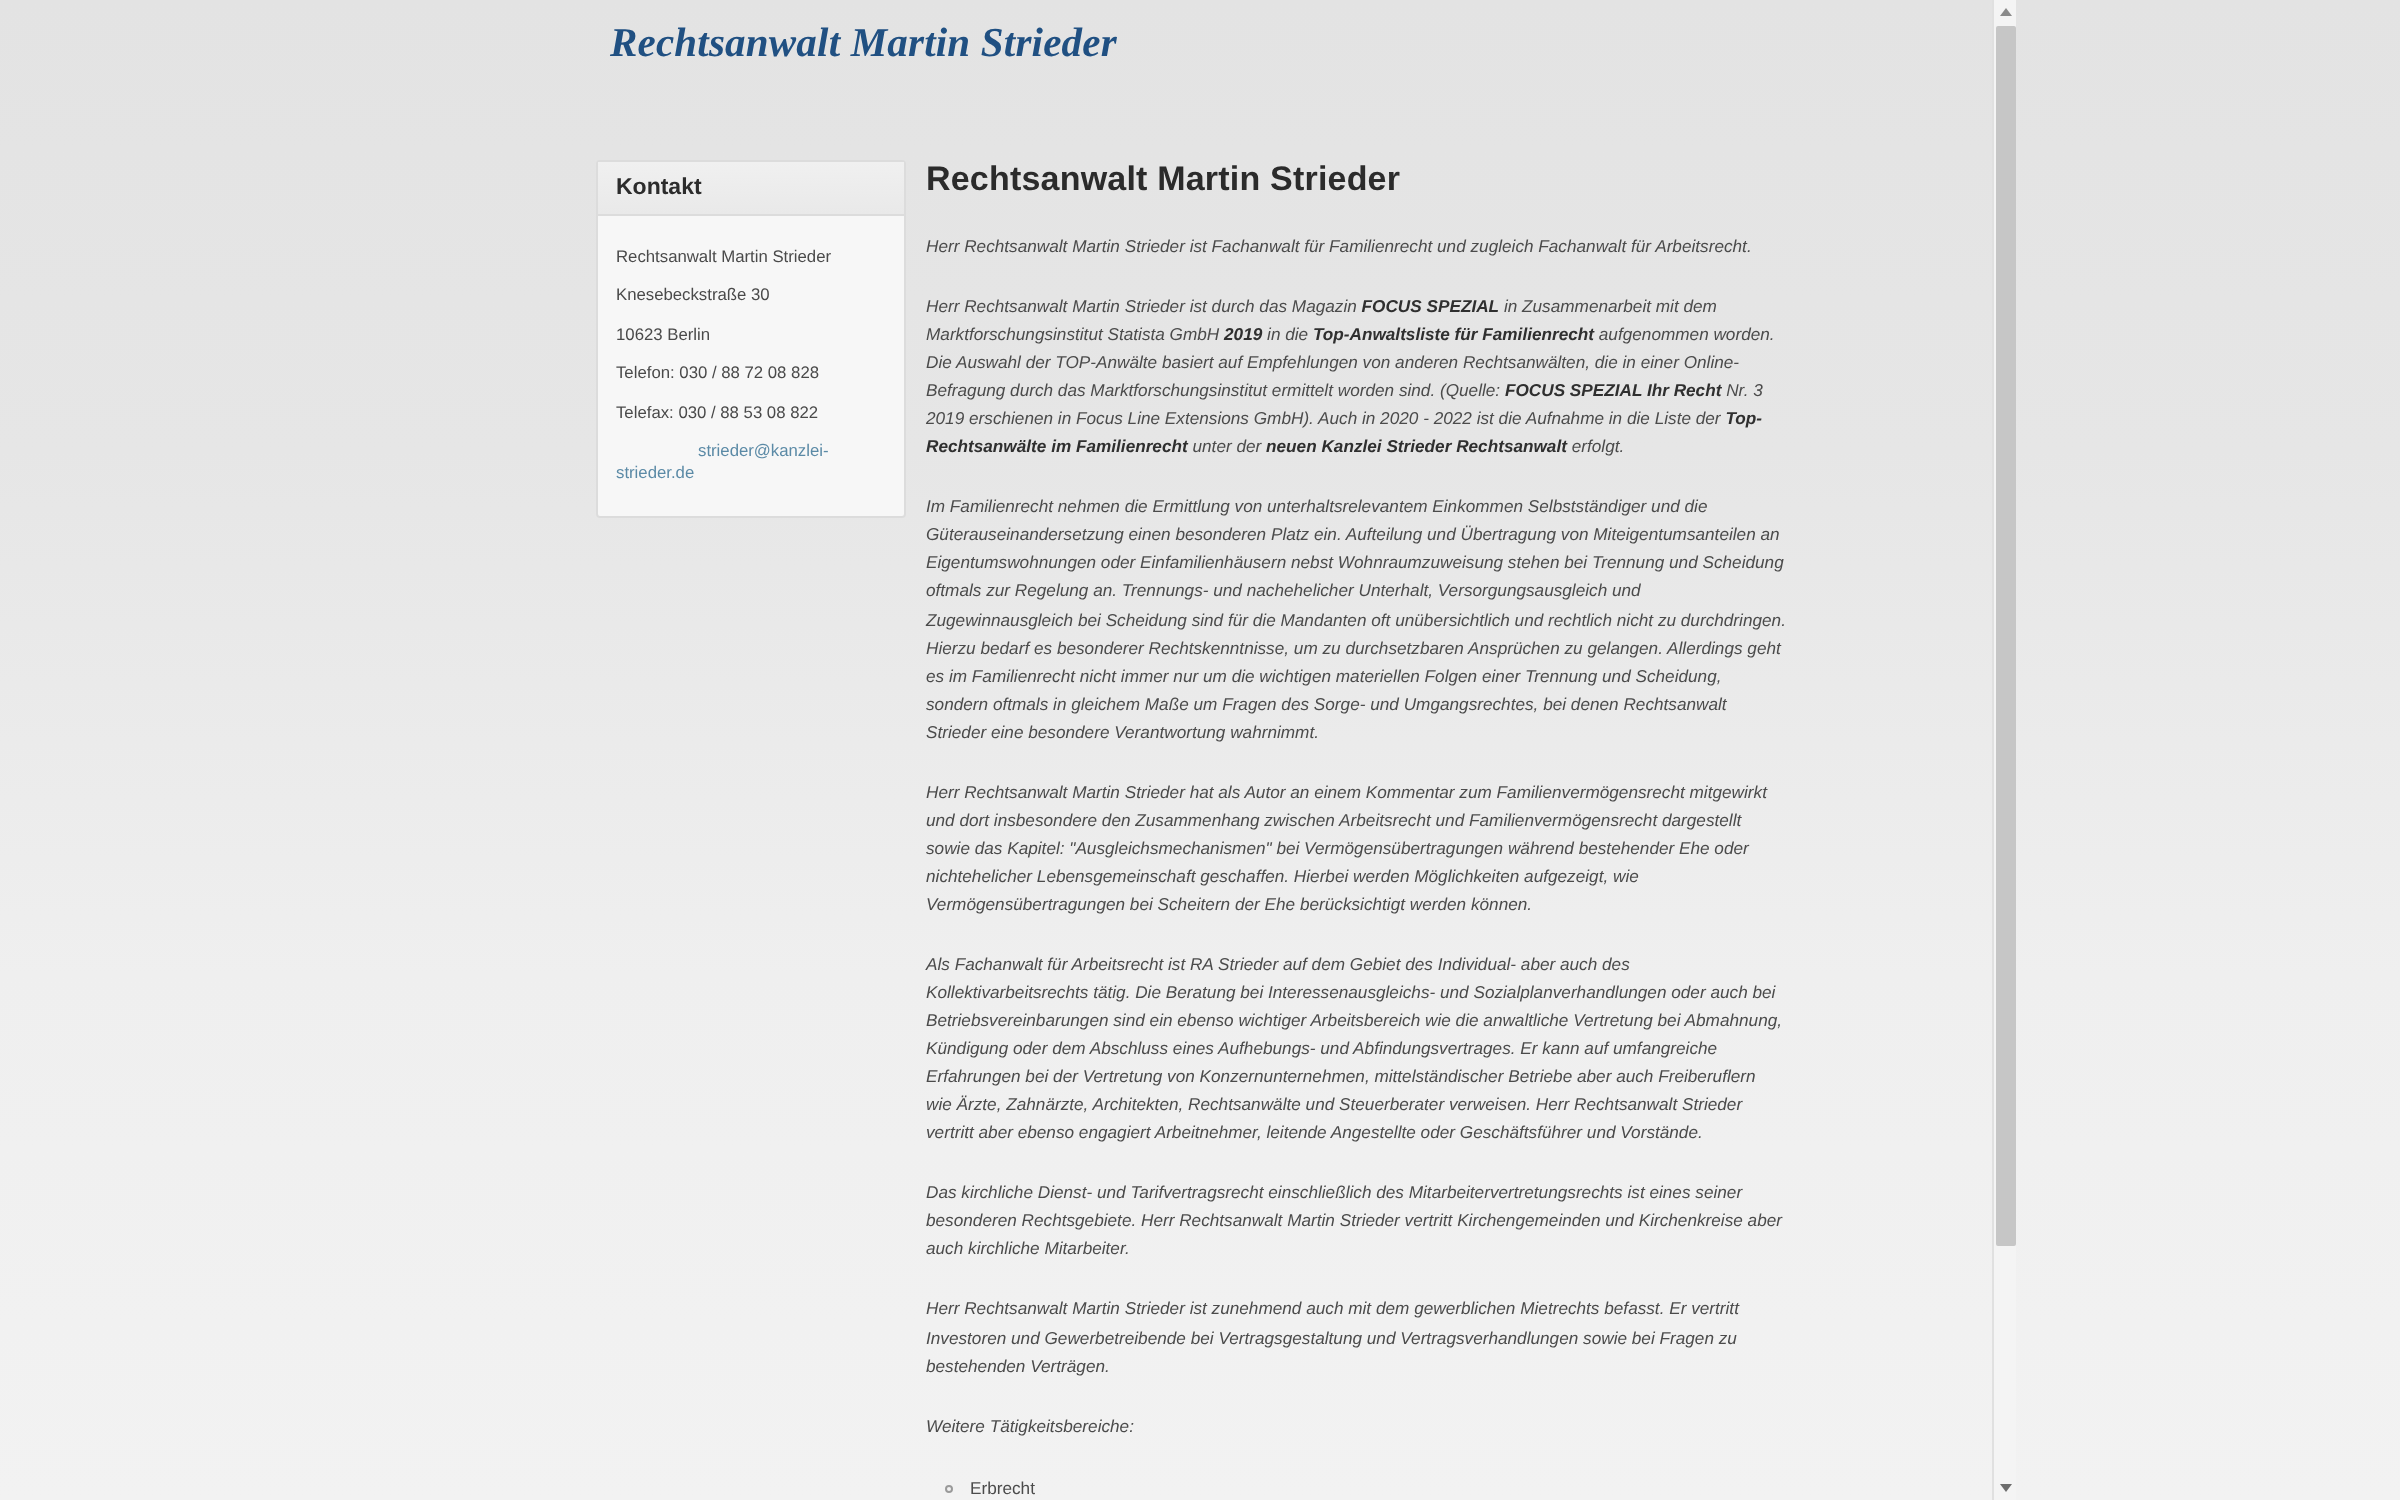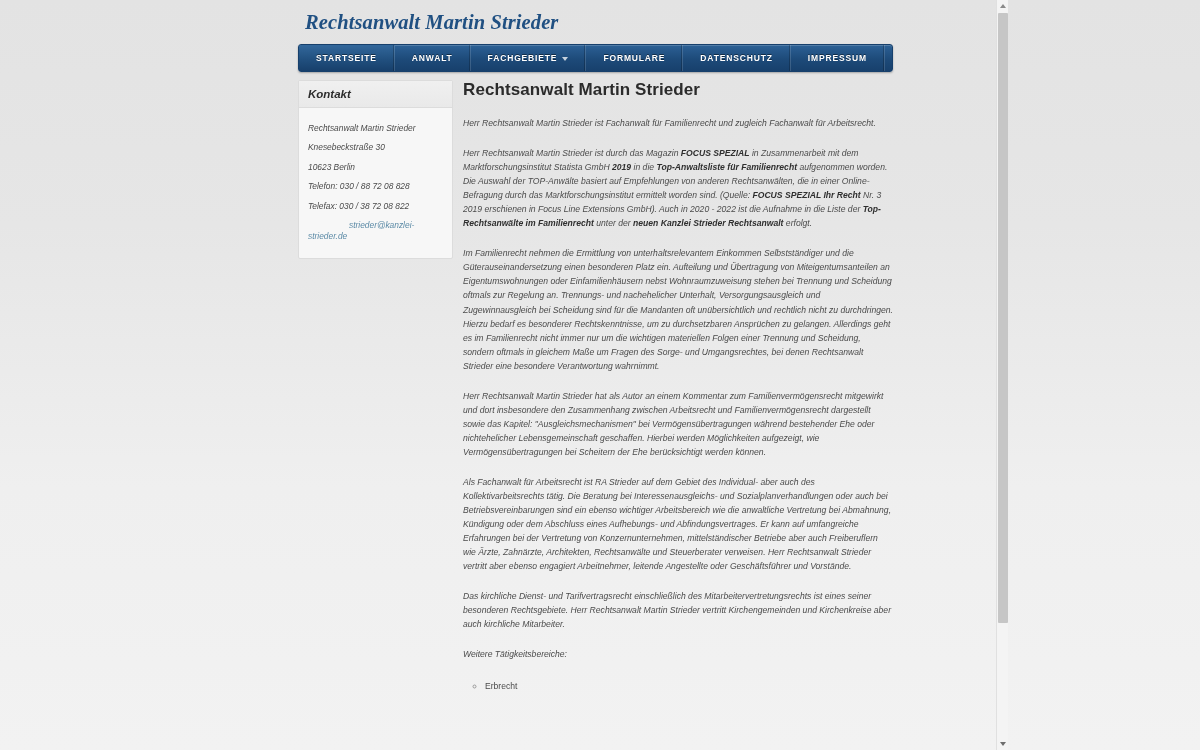--- a/index.html
+++ b/index.html
@@ -103,21 +103,20 @@
   
   .sidebar {
     position: absolute;
     left: 0; top: 0;
     width: 155px;
   }
   .panel {
     border: 1px solid #dcdcdc;
     background: #f7f7f7;
     border-radius: 2px;
-    font-style: italic;
   }
   .panel-heading {
     background: linear-gradient(180deg, #f0f0f0 0%, #e9e9e9 100%);
     border-bottom: 1px solid #dcdcdc;
     padding: 7px 9px 7px 9px;
     font-size: 11.5px;
     font-weight: bold;
     color: #2c2c2c;
   }
   .panel-body { padding: 10px 9px 12px 9px; }
@@ -201,74 +200,53 @@
 <body>
 
 <div id="page">
 
   <div class="container">
 
     <div class="site-header">
       <div class="site-title">Rechtsanwalt Martin Strieder</div>
     </div>
 
-    <nav class="navbar" id="navbar">
-        <div class="nav-item">
-          <span>STARTSEITE</span>
-        </div>
-        <div class="nav-item">
-          <span>ANWALT</span>
-        </div>
-        <div class="nav-item">
-          <span>FACHGEBIETE</span>
-          <span class="caret"></span>
-        </div>
-        <div class="nav-item">
-          <span>FORMULARE</span>
-        </div>
-        <div class="nav-item">
-          <span>DATENSCHUTZ</span>
-        </div>
-        <div class="nav-item">
-          <span>IMPRESSUM</span>
-        </div>
-        <div class="nav-item spacer"></div>
-      </nav>
 
     <div class="content-wrap">
 
       <aside class="sidebar">
         <div class="panel">
           <div class="panel-heading">Kontakt</div>
           <div class="panel-body" id="contact-body">
               <div class="contact-line">Rechtsanwalt Martin Strieder</div>
               <div class="contact-line">Knesebeckstraße 30</div>
               <div class="contact-line">10623 Berlin</div>
               <div class="contact-line">Telefon: 030 / 88 72 08 828</div>
-              <div class="contact-line">Telefax: 030 / 38 72 08 822</div>
+              <div class="contact-line">Telefax: 030 / 88 53 08 822</div>
               <div class="contact-line"><a href="#">strieder@kanzlei-strieder.de</a></div>
             </div>
         </div>
       </aside>
 
       <main class="main">
         <h1 class="page-title">Rechtsanwalt Martin Strieder</h1>
 
         <p>Herr Rechtsanwalt Martin Strieder ist Fachanwalt für Familienrecht und zugleich Fachanwalt für Arbeitsrecht.</p>
 
         <p id="p-rich"><span>Herr Rechtsanwalt Martin Strieder ist durch das Magazin </span><b>FOCUS SPEZIAL</b><span> in Zusammenarbeit mit dem Marktforschungsinstitut Statista GmbH </span><b>2019</b><span> in die </span><b>Top-Anwaltsliste für Familienrecht</b><span> aufgenommen worden. Die Auswahl der TOP-Anwälte basiert auf Empfehlungen von anderen Rechtsanwälten, die in einer Online-Befragung durch das Marktforschungsinstitut ermittelt worden sind. (Quelle: </span><b>FOCUS SPEZIAL Ihr Recht</b><span> Nr. 3 2019 erschienen in Focus Line Extensions GmbH). Auch in 2020 - 2022 ist die Aufnahme in die Liste der </span><b>Top-Rechtsanwälte im Familienrecht</b><span> unter der </span><b>neuen Kanzlei Strieder Rechtsanwalt</b><span> erfolgt.</span></p>
 
         <p>Im Familienrecht nehmen die Ermittlung von unterhaltsrelevantem Einkommen Selbstständiger und die Güterauseinandersetzung einen besonderen Platz ein.  Aufteilung und Übertragung von Miteigentumsanteilen an Eigentumswohnungen oder Einfamilienhäusern nebst Wohnraumzuweisung stehen bei Trennung und Scheidung oftmals zur Regelung an.  Trennungs- und nachehelicher Unterhalt, Versorgungsausgleich und Zugewinnausgleich bei Scheidung sind für die Mandanten oft unübersichtlich und rechtlich nicht zu durchdringen. Hierzu bedarf es besonderer Rechtskenntnisse, um zu durchsetzbaren Ansprüchen zu gelangen. Allerdings geht es im Familienrecht nicht immer nur um die wichtigen materiellen Folgen einer Trennung und Scheidung, sondern oftmals  in gleichem Maße um Fragen des Sorge- und Umgangsrechtes, bei denen Rechtsanwalt Strieder eine besondere Verantwortung wahrnimmt.</p>
 
         <p>Herr Rechtsanwalt Martin Strieder hat als Autor an einem Kommentar zum Familienvermögensrecht mitgewirkt und dort insbesondere den Zusammenhang zwischen Arbeitsrecht und Familienvermögensrecht dargestellt sowie das Kapitel: "Ausgleichsmechanismen" bei Vermögensübertragungen während bestehender Ehe oder nichtehelicher Lebensgemeinschaft geschaffen. Hierbei werden Möglichkeiten aufgezeigt, wie Vermögensübertragungen bei Scheitern der Ehe berücksichtigt werden können.</p>
 
         <p>Als Fachanwalt für Arbeitsrecht ist RA Strieder auf dem Gebiet des Individual- aber auch des Kollektivarbeitsrechts tätig. Die Beratung bei Interessenausgleichs- und Sozialplanverhandlungen oder auch bei Betriebsvereinbarungen sind ein ebenso wichtiger Arbeitsbereich wie die anwaltliche Vertretung bei Abmahnung, Kündigung oder dem Abschluss eines Aufhebungs- und Abfindungsvertrages. Er kann auf umfangreiche Erfahrungen bei der Vertretung von Konzernunternehmen, mittelständischer Betriebe aber auch Freiberuflern wie Ärzte, Zahnärzte, Architekten, Rechtsanwälte und Steuerberater verweisen. Herr Rechtsanwalt Strieder vertritt aber ebenso engagiert Arbeitnehmer, leitende Angestellte oder Geschäftsführer und Vorstände.</p>
 
         <p>Das kirchliche Dienst- und Tarifvertragsrecht einschließlich des Mitarbeitervertretungsrechts ist eines seiner besonderen Rechtsgebiete. Herr Rechtsanwalt Martin Strieder vertritt Kirchengemeinden und Kirchenkreise aber auch kirchliche Mitarbeiter.</p>
 
+        <p>Herr Rechtsanwalt Martin Strieder ist zunehmend auch mit dem gewerblichen Mietrechts befasst. Er vertritt Investoren und Gewerbetreibende bei Vertragsgestaltung und Vertragsverhandlungen sowie bei Fragen zu bestehenden Verträgen.</p>
 
         <p>Weitere Tätigkeitsbereiche:</p>
 
         <ul id="areas-list">
             <li>Erbrecht</li>
           </ul>
 
       </main>
 
     </div>

